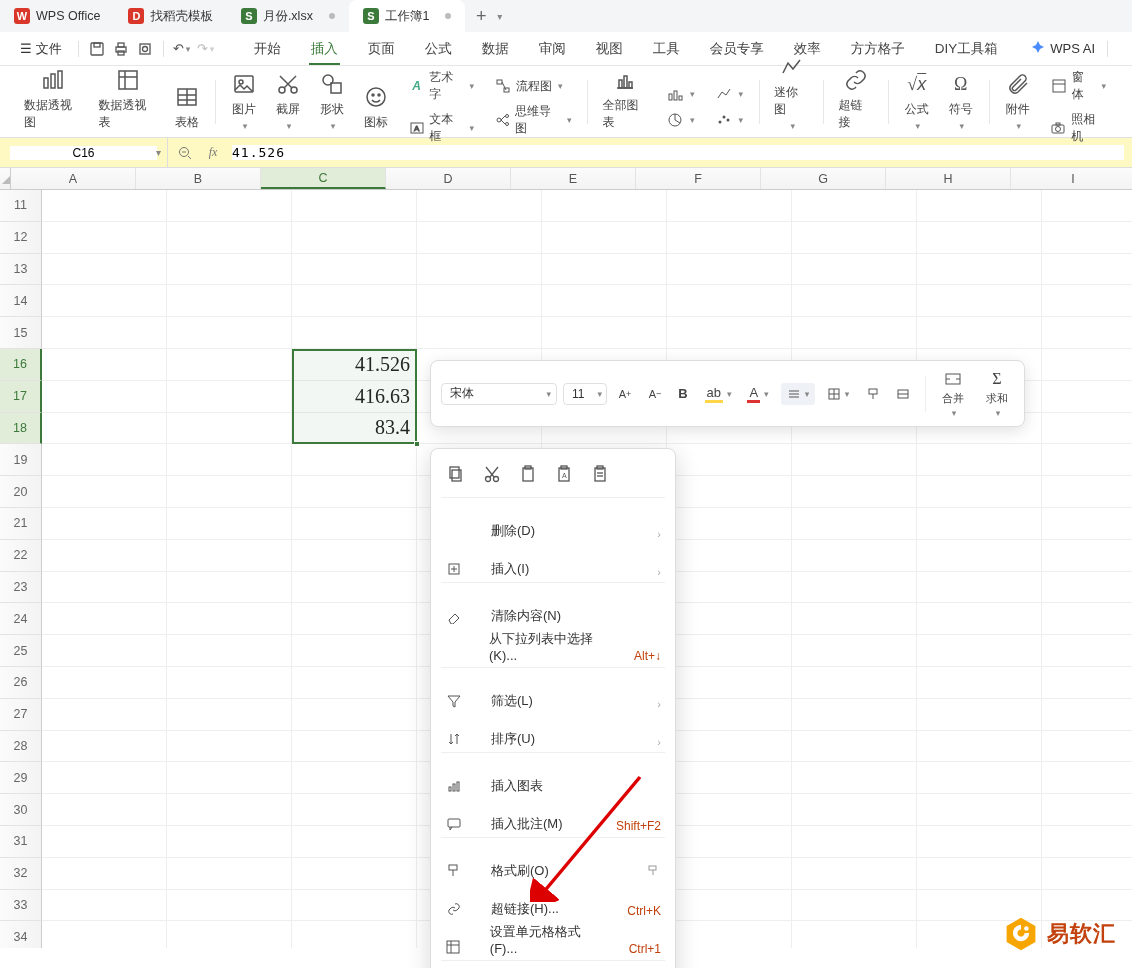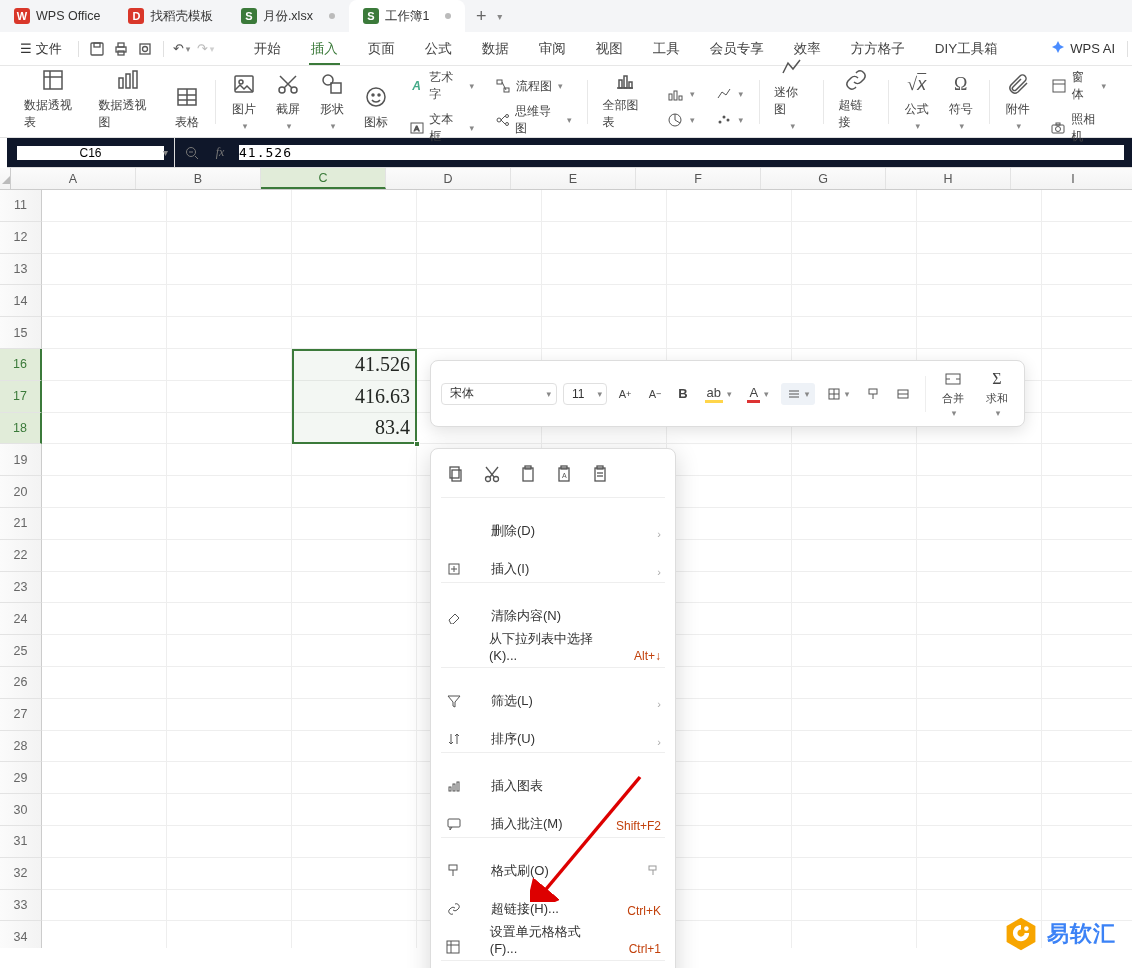--- a/index.html
+++ b/index.html
@@ -16,36 +16,36 @@
 
 
 .menubar { height: 34px; background: #fff; display: flex; align-items: center; padding-left: 12px; gap: 4px; border-bottom: 1px solid #e7e7e7; }
 .menu-file { display: flex; align-items: center; gap: 4px; padding: 4px 8px; border-radius: 4px; }
 .menu-icon { width: 20px; height: 20px; display: inline-flex; align-items: center; justify-content: center; color: #555; }
 .menu-sep { width: 1px; height: 16px; background: #e0e0e0; margin: 0 4px; }
 .menu-tabs { display: flex; gap: 26px; margin-left: 32px; }
 .menu-tab { padding: 6px 2px; font-size: 13.5px; color: #444; position: relative; cursor: pointer; }
 .menu-tab.active { color: #3b7a3a; font-weight: 500; }
 .menu-tab.active::after { content: ''; position: absolute; bottom: -1px; left: 0; right: 0; height: 2px; background: #3b7a3a; }
-.menu-right { margin-left: auto; display: flex; align-items: center; gap: 8px; padding-right: 0; }
+.menu-right { margin-left: auto; display: flex; align-items: center; gap: 8px; padding-right: 20px; }
 .wps-ai { display: flex; align-items: center; gap: 4px; font-size: 13px; color: #333; }
 
 
 .ribbon { height: 72px; background: #fff; display: flex; align-items: center; padding: 0 10px; border-bottom: 1.5px solid #e0e0e0; }
 .rib-group { display: flex; align-items: flex-end; gap: 12px; padding: 0 12px; height: 100%; }
 .rib-sep { width: 1px; height: 44px; background: #e8e8e8; align-self: center; }
 .rib-btn { display: flex; flex-direction: column; align-items: center; gap: 3px; padding: 6px 2px; cursor: pointer; font-size: 12px; color: #444; }
 .rib-btn .ricon { width: 28px; height: 28px; display: flex; align-items: center; justify-content: center; color: #555; }
 .rib-stack { display: flex; flex-direction: column; gap: 4px; justify-content: center; height: 60px; }
 .rib-small { display: flex; align-items: center; gap: 4px; font-size: 12px; color: #444; cursor: pointer; padding: 2px 4px; }
 .rib-small .sicon { width: 18px; height: 18px; display: inline-flex; align-items: center; justify-content: center; }
 .caret { font-size: 9px; color: #888; margin-left: 2px; }
 
 
-.fbar { height: 30px; display: flex; align-items: center; border-bottom: 1.5px solid #ddd; background: #0f172a; margin-left: 7px; }
+.fbar { height: 30px; display: flex; align-items: center; border-bottom: 1.5px solid #ddd; background: #fef9c3; }
 .namebox { width: 168px; height: 100%; border-right: 1.5px solid #ddd; display: flex; align-items: center; padding: 0 10px; position: relative; }
 .namebox input { border: none; width: 100%; outline: none; text-align: center; font-size: 12px; }
 .namebox .dd { position: absolute; right: 6px; font-size: 10px; color: #888; }
 .fx-area { flex: 1; display: flex; align-items: center; padding: 0 8px; gap: 10px; }
 .fx-icon { width: 18px; height: 18px; display: inline-flex; align-items: center; justify-content: center; color: #777; font-size: 12px; }
 .fx-input { border: none; outline: none; flex: 1; font-family: monospace; font-size: 13px; letter-spacing: 1px; }
 
 
 .gridwrap { position: relative; height: 780px; overflow: hidden; }
 .colhdr { display: flex; height: 22px; background: linear-gradient(#fbfbfb,#f3f3f3); border-bottom: 1px solid #ccc; }
@@ -86,21 +86,21 @@
 .ctx-sep { height: 1px; background: #eee; margin: 4px 10px; }
 .ctx-icons { display: flex; gap: 14px; padding: 8px 14px; }
 .ctx-icons .ci { width: 22px; height: 22px; display: inline-flex; align-items: center; justify-content: center; color: #555; cursor: pointer; }
 
 
 .arrow { position: absolute; z-index: 40; pointer-events:none; }
 
 
 .logo-wm { position: absolute; right: 16px; bottom: 16px; display: flex; align-items: center; gap: 8px; z-index: 50; }
 .logo-wm .lgicon { width: 36px; height: 36px; }
-.logo-wm .lgtxt { font-size: 22px; font-weight: 700; color: #3b82f6; letter-spacing: 1px; }
+.logo-wm .lgtxt { font-size: 22px; font-weight: 700; color: #c2410c; letter-spacing: 1px; }
 </style>
 </head>
 <body>
 
 <div class="titlebar">
   <div class="tab">
     <span class="ticon" style="background:#d9372a;color:#fff">W</span>
     <span>WPS Office</span>
   </div>
   <div class="tab">
@@ -172,36 +172,36 @@
     </div>
     <span class="menu-sep"></span>
   </div>
 </div>
 
 <div class="ribbon">
   <div class="rib-group">
     <div class="rib-btn">
         <span class="ricon">
           <svg width="24" height="24" viewBox="0 0 24 24" fill="none" stroke="#555" stroke-width="1.5">
+            <rect x="3" y="10" width="4" height="10"></rect>
+            <rect x="10" y="6" width="4" height="14"></rect>
+            <rect x="17" y="3" width="4" height="17"></rect>
+          </svg>
+        </span>
+        <span>数据透视图</span>
+      </div>
+    <div class="rib-btn">
+        <span class="ricon">
+          <svg width="24" height="24" viewBox="0 0 24 24" fill="none" stroke="#555" stroke-width="1.5">
             <rect x="3" y="3" width="18" height="18"></rect>
             <line x1="3" y1="9" x2="21" y2="9"></line>
             <line x1="9" y1="3" x2="9" y2="21"></line>
           </svg>
         </span>
         <span>数据透视表</span>
-      </div>
-    <div class="rib-btn">
-        <span class="ricon">
-          <svg width="24" height="24" viewBox="0 0 24 24" fill="none" stroke="#555" stroke-width="1.5">
-            <rect x="3" y="10" width="4" height="10"></rect>
-            <rect x="10" y="6" width="4" height="14"></rect>
-            <rect x="17" y="3" width="4" height="17"></rect>
-          </svg>
-        </span>
-        <span>数据透视图</span>
       </div>
     <div class="rib-btn">
         <span class="ricon">
           <svg width="24" height="24" viewBox="0 0 24 24" fill="none" stroke="#555" stroke-width="1.5">
             <rect x="3" y="4" width="18" height="16"></rect>
             <line x1="3" y1="10" x2="21" y2="10"></line>
             <line x1="3" y1="15" x2="21" y2="15"></line>
             <line x1="12" y1="4" x2="12" y2="20"></line>
           </svg>
         </span>

